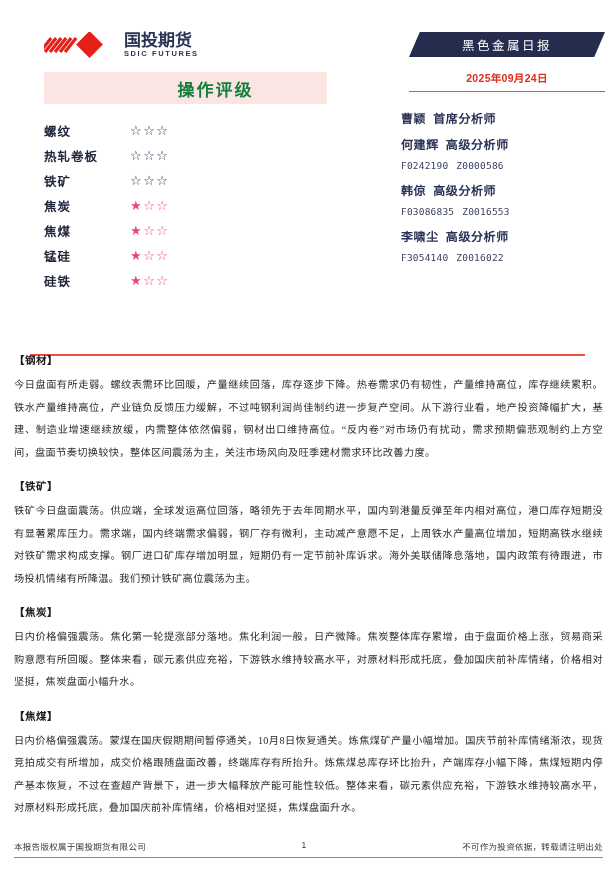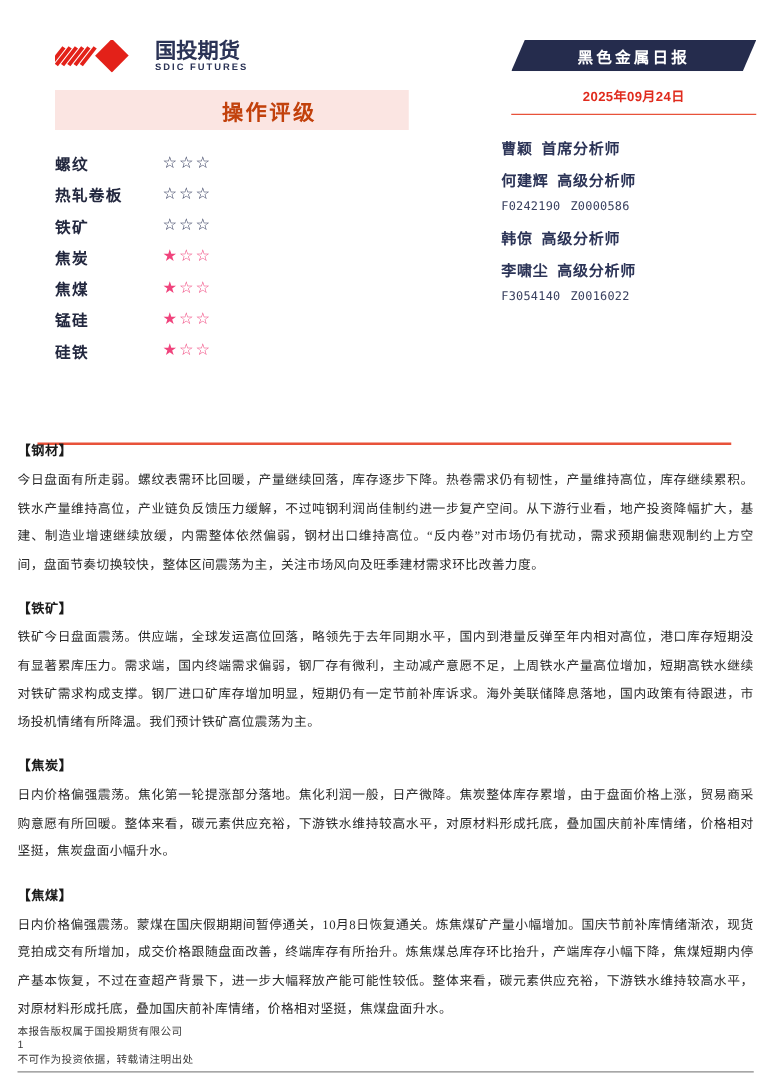--- a/index.html
+++ b/index.html
@@ -82,21 +82,21 @@
     background: #fbe5e2;
     display: flex;
     align-items: center;
     justify-content: center;
     padding-left: 60px;
   }
   .rating-band-title {
     font-family: "Liberation Serif", serif;
     font-size: 17px;
     font-weight: bold;
-    color: #c2410c;
+    color: #15803d;
     letter-spacing: 2px;
   }
 
   
   .ratings {
     margin-top: 14px;
     margin-left: 8px;
   }
   .rating-row {
     display: flex;
@@ -140,21 +140,21 @@
     background: #252c4d;
     -webkit-clip-path: polygon(5.5% 0, 100% 0, 94.5% 100%, 0 100%);
     clip-path: polygon(5.5% 0, 100% 0, 94.5% 100%, 0 100%);
     display: flex;
     align-items: center;
     justify-content: center;
   }
   .banner-title {
     font-family: "Liberation Serif", serif;
     font-size: 12.5px;
-    font-weight: bold;
+    font-weight: normal;
     color: #ffffff;
     letter-spacing: 2.5px;
   }
   .date-line {
     margin-top: 11px;
     width: 196px;
     margin-left: 8px;
     text-align: center;
     padding-bottom: 5px;
     border-bottom: 1.3px solid #e8523a;
@@ -243,21 +243,20 @@
   }
   .footer-inner {
     display: flex;
     align-items: flex-start;
     justify-content: space-between;
     font-family: "Liberation Sans", sans-serif;
     font-size: 8.5px;
     color: #3a3a3a;
     letter-spacing: 0.3px;
     padding-bottom: 5px;
-    flex-direction: column;
   }
   .footer-rule {
     height: 1.1px;
     background: #8a8a8a;
   }
   .footer-page {
     font-family: "Liberation Sans", sans-serif;
     font-size: 8.5px;
     color: #3a3a3a;
   }
@@ -340,20 +339,21 @@
       <div class="analysts">
           <div class="analyst-block">
             <div class="analyst-name-row"><span class="analyst-name">曹颖</span><span>首席分析师</span></div>
           </div>
           <div class="analyst-block">
             <div class="analyst-name-row"><span class="analyst-name">何建辉</span><span>高级分析师</span></div>
             <div class="analyst-codes"><span>F0242190</span><span class="code2">Z0000586</span></div>
           </div>
           <div class="analyst-block">
             <div class="analyst-name-row"><span class="analyst-name">韩倞</span><span>高级分析师</span></div>
+            <div class="analyst-codes"><span>F03086835</span><span class="code2">Z0016553</span></div>
           </div>
           <div class="analyst-block">
             <div class="analyst-name-row"><span class="analyst-name">李啸尘</span><span>高级分析师</span></div>
             <div class="analyst-codes"><span>F3054140</span><span class="code2">Z0016022</span></div>
           </div>
         </div>
 
     </div>
 
     <div class="header-rule"></div>

